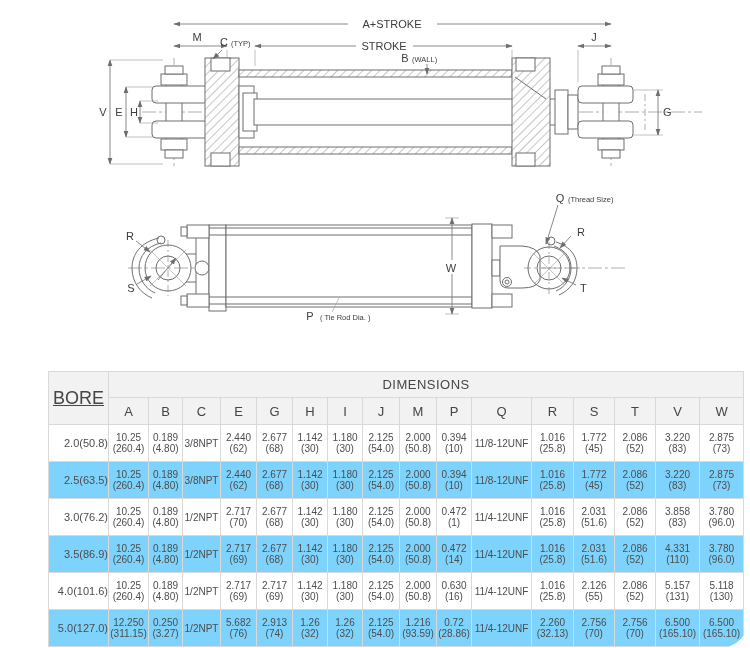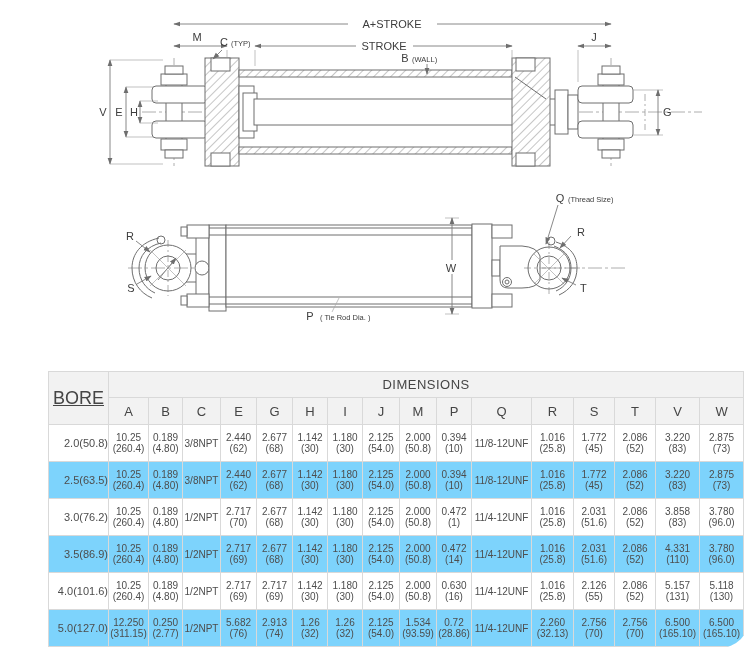--- a/index.html
+++ b/index.html
@@ -630,21 +630,21 @@
           </td>
         </tr>
         <tr class="alt">
           <td class="bore-cell">5.0(127.0)</td>
           <td>
             <div>12.250</div>
             <div>(311.15)</div>
           </td>
           <td>
             <div>0.250</div>
-            <div>(2.77)</div>
+            <div>(3.27)</div>
           </td>
           <td>
             <div>1/2NPT</div>
           </td>
           <td>
             <div>5.682</div>
             <div>(76)</div>
           </td>
           <td>
             <div>2.913</div>
@@ -656,21 +656,21 @@
           </td>
           <td>
             <div>1.26</div>
             <div>(32)</div>
           </td>
           <td>
             <div>2.125</div>
             <div>(54.0)</div>
           </td>
           <td>
-            <div>1.534</div>
+            <div>1.216</div>
             <div>(93.59)</div>
           </td>
           <td>
             <div>0.72</div>
             <div>(28.86)</div>
           </td>
           <td>
             <div>11/4-12UNF</div>
           </td>
           <td>

